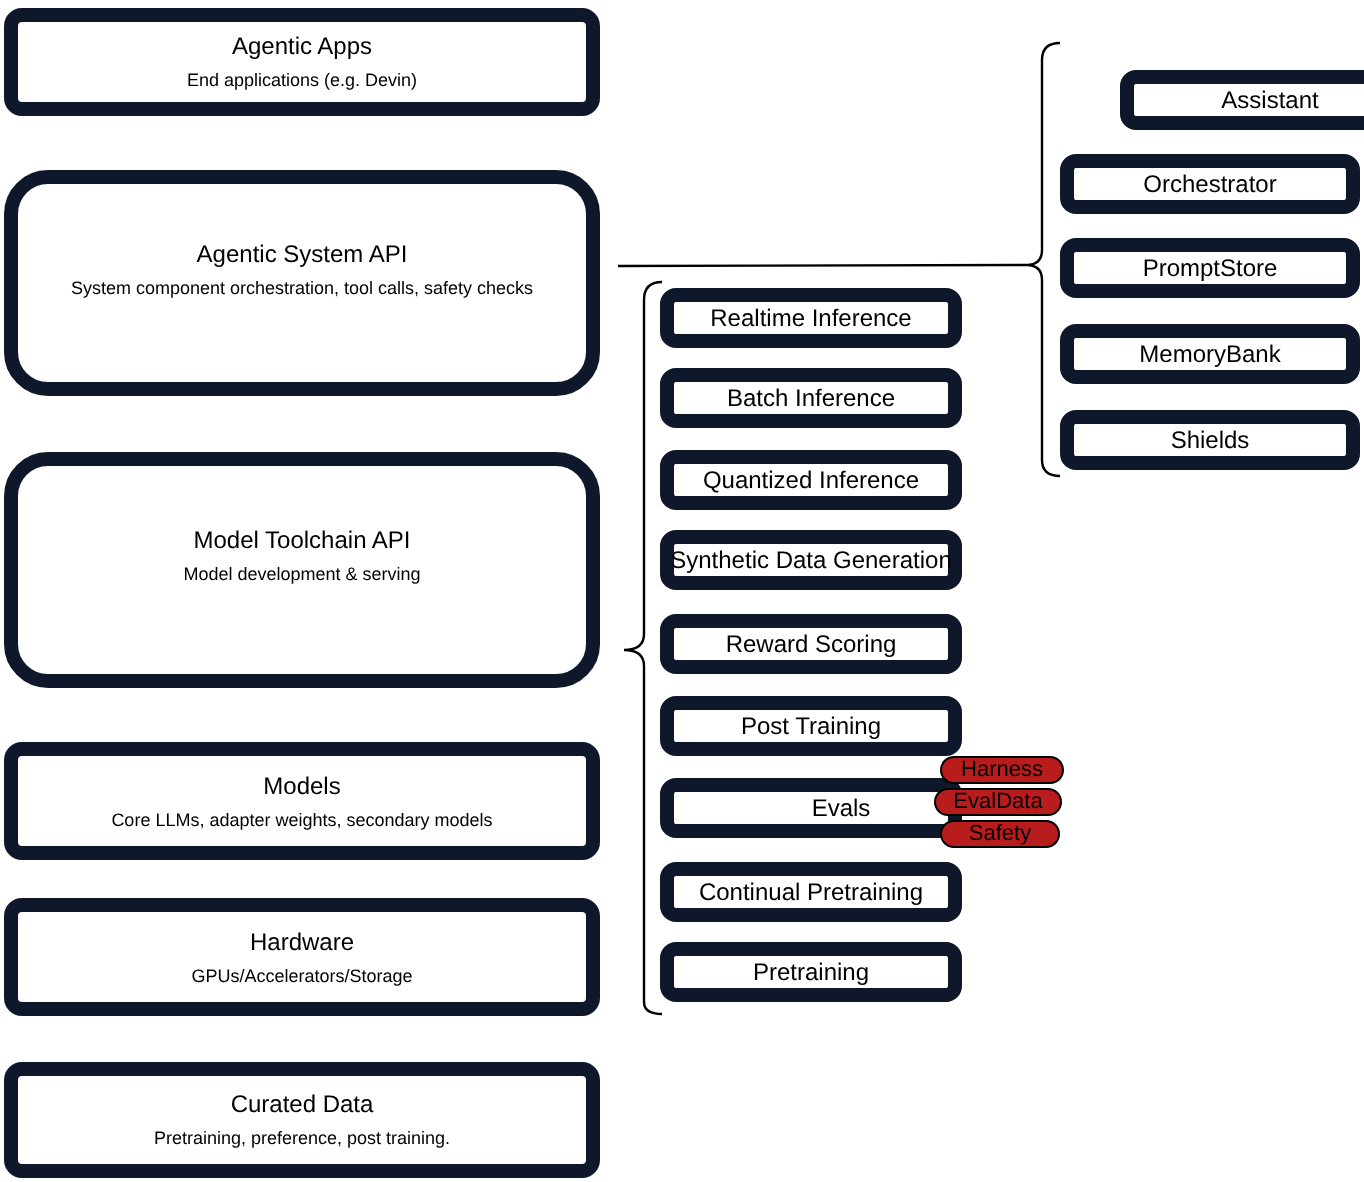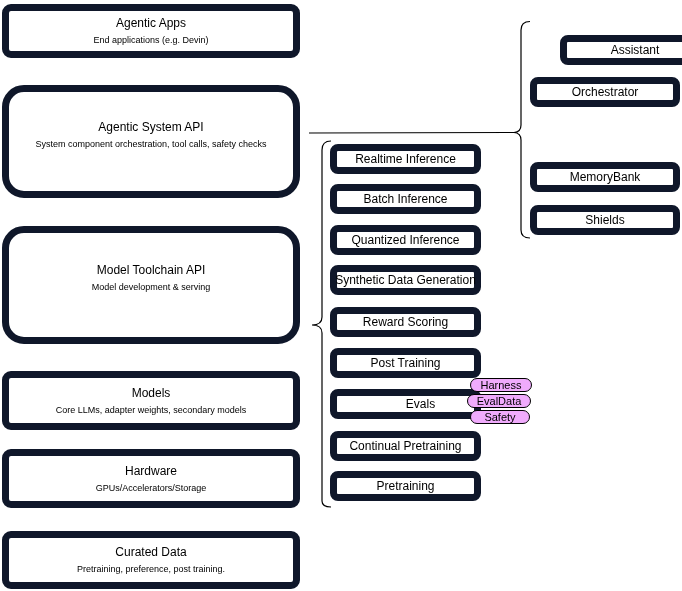--- a/index.html
+++ b/index.html
@@ -60,21 +60,21 @@
     width: 150px;
     height: 30px;
     border-radius: 8px;
     font-size: 12px;
     white-space: nowrap;
   }
   .tag {
     position: absolute;
     box-sizing: border-box;
     border: 1px solid #000000;
-    background: #f0abfc;
+    background: #b91c1c;
     border-radius: 8px;
     height: 14px;
     display: flex;
     align-items: center;
     justify-content: center;
     font-size: 11px;
     line-height: 14px;
     white-space: nowrap;
   }
   svg.wires {
@@ -161,20 +161,23 @@
   <div class="tag" style="left:470px;top:410px;width:60px;">
     <span>Safety</span>
   </div>
 
   <div class="box component" style="top:35px;margin-left:30px;">
     <span>Assistant</span>
   </div>
   <div class="box component" style="top:77px;">
     <span>Orchestrator</span>
   </div>
+  <div class="box component" style="top:119px;">
+    <span>PromptStore</span>
+  </div>
   <div class="box component" style="top:162px;">
     <span>MemoryBank</span>
   </div>
   <div class="box component" style="top:205px;">
     <span>Shields</span>
   </div>
 
 </div>
 
 </body></html>

